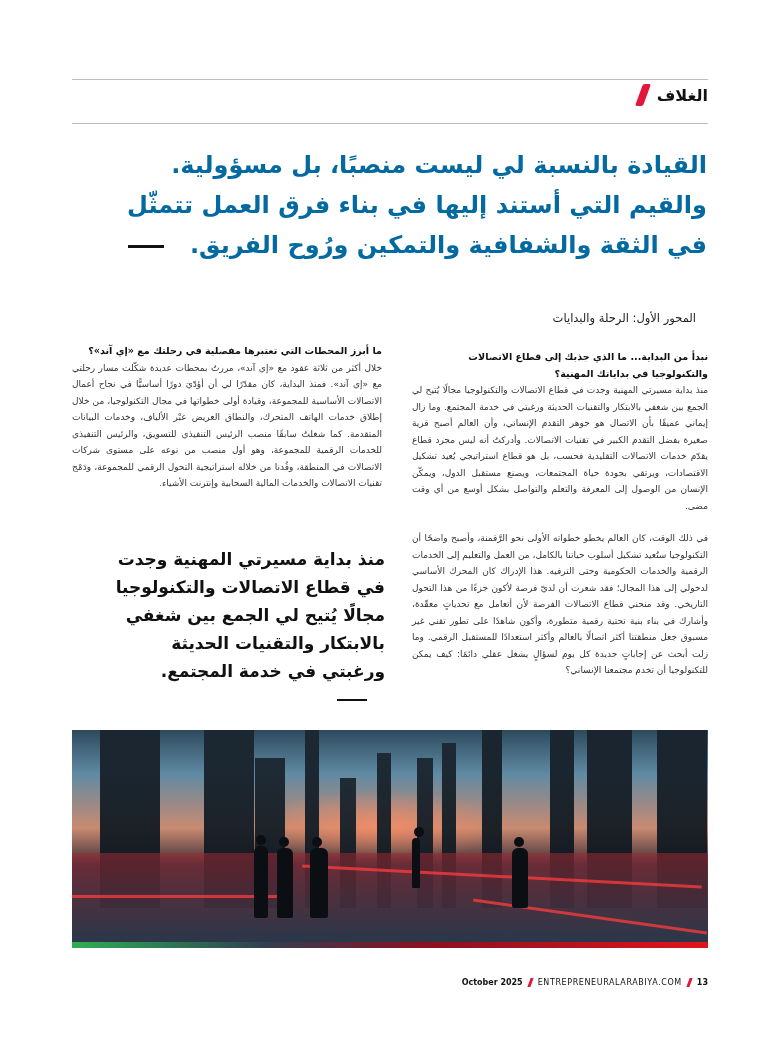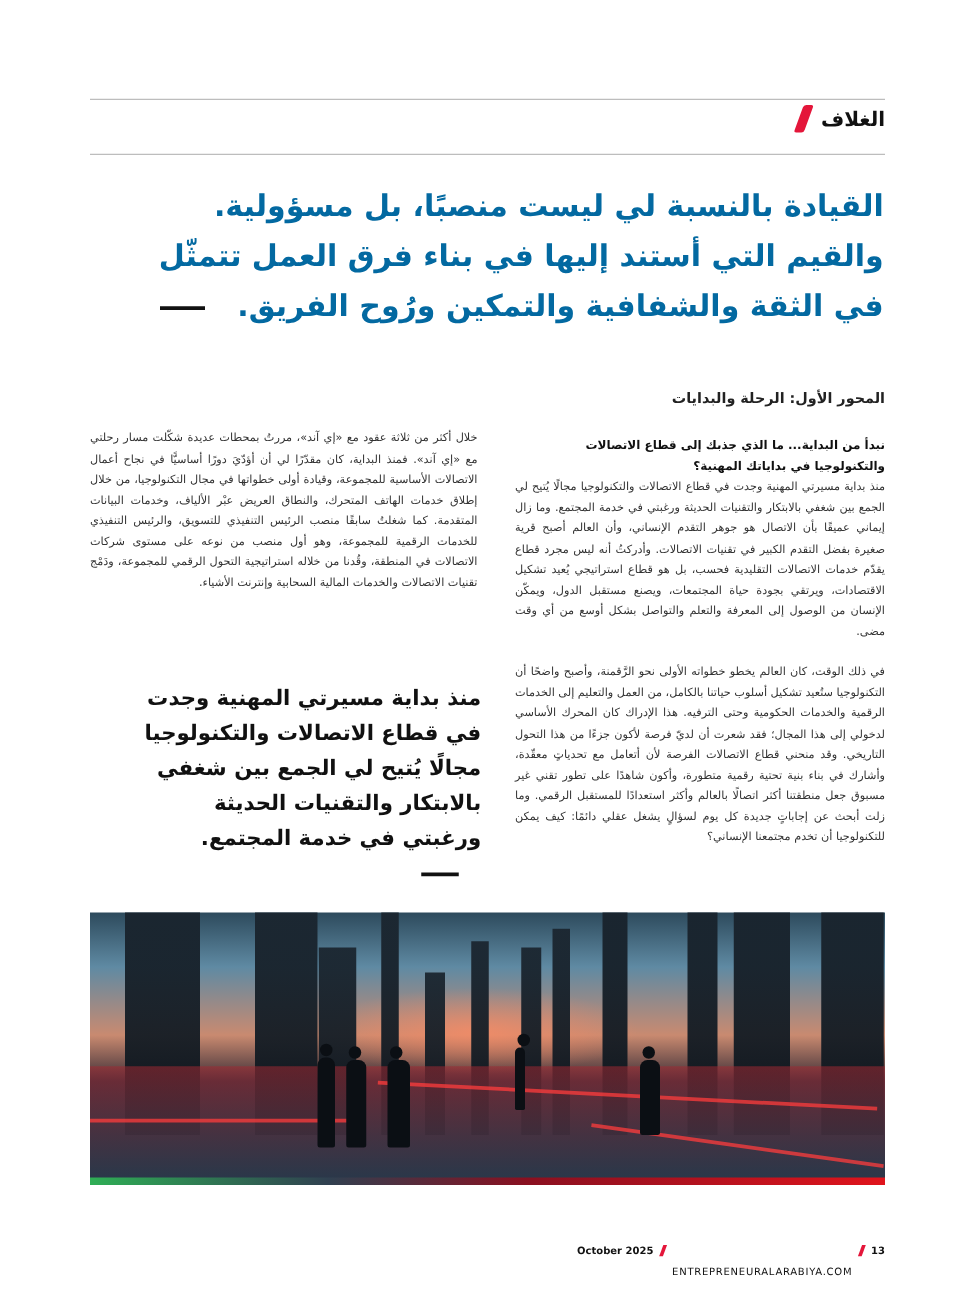--- a/index.html
+++ b/index.html
@@ -11,21 +11,21 @@
     .rule.mid { top: 123px; }
 
     .section-head { position: absolute; top: 84px; right: 60px; display: flex; align-items: center; direction: rtl; gap: 6px; }
     .section-title { font-family: "DejaVu Sans", sans-serif; font-weight: 900; font-size: 16px; color: #111; letter-spacing: 0; }
     .slash { display: inline-block; width: 8px; height: 22px; background: #e4163a; transform: skewX(-20deg); border-radius: 2px; margin-right: 4px; }
 
     .pull-main { position: absolute; top: 145px; left: 95px; width: 612px; direction: rtl; text-align: right;
       font-family: "DejaVu Sans", sans-serif; font-weight: 800; font-size: 24px; line-height: 40px; color: #0369a1; }
     .dash { display: inline-block; width: 36px; height: 3px; background: #111; vertical-align: middle; margin-right: 18px; }
 
-    .axis-title { position: absolute; top: 311px; right: 60px; direction: rtl; font-weight: 700; font-size: 11.5px; color: #222; }
+    .axis-title { position: absolute; top: 311px; right: 72px; direction: rtl; font-weight: 400; font-size: 11.5px; color: #222; }
 
     .col { position: absolute; direction: rtl; text-align: right; font-size: 9px; line-height: 16.5px; color: #333; }
     .col.right { top: 349px; right: 60px; width: 296px; }
     .col.left { top: 343px; left: 72px; width: 310px; }
     .q { font-weight: 700; color: #111; font-size: 9.6px; }
     .para { margin-bottom: 16px; text-align: justify; text-align-last: right; }
 
     .pull-second { position: absolute; top: 545px; left: 110px; width: 275px; direction: rtl; text-align: right;
       font-weight: 800; font-size: 17px; line-height: 28px; color: #111; }
     .pull-second .dash { width: 30px; height: 2.5px; }
@@ -36,21 +36,21 @@
     .tower { position: absolute; bottom: 40px; background: linear-gradient(180deg, #1b2630, #0e151c); opacity: 0.95; }
     .floor { position: absolute; left: 0; right: 0; bottom: 0; height: 95px;
       background: linear-gradient(180deg, rgba(160,40,50,0.55), rgba(40,60,80,0.85)); }
     .redline { position: absolute; height: 3px; background: rgba(255,60,60,0.75); }
     .person { position: absolute; bottom: 30px; width: 14px; background: #0b0f14; border-radius: 6px 6px 2px 2px; }
     .person::before { content: ""; position: absolute; top: -11px; left: 2px; width: 10px; height: 10px; border-radius: 50%; background: #0b0f14; }
     .hero-bar { position: absolute; left: 0; right: 0; bottom: 0; height: 6px; background: linear-gradient(90deg, #2fae55 0%, #304050 30%, #8a1020 55%, #e0141c 100%); }
 
     .footer { position: absolute; top: 978px; right: 60px; display: flex; align-items: center; gap: 6px; font-size: 8px; color: #111; padding-left: 40px; }
     .footer .date { font-weight: 800; }
-    .footer .site { letter-spacing: 0.6px; margin-top: 35px; }
+    .footer .site { letter-spacing: 0.6px; }
     .footer .page { font-weight: 800; }
     .fslash { display: inline-block; width: 3px; height: 9px; background: #e4163a; transform: skewX(-20deg); }
   </style>
 </head>
 <body>
 
 <div class="rule top"></div>
 
 <div class="section-head">
   <span class="section-title">الغلاف</span>
@@ -66,20 +66,21 @@
 
 <div class="axis-title">المحور الأول: الرحلة والبدايات</div>
 
 <div class="col right">
   <div class="q">نبدأ من البداية... ما الذي جذبك إلى قطاع الاتصالات والتكنولوجيا في بداياتك المهنية؟</div>
   <p class="para">منذ بداية مسيرتي المهنية وجدت في قطاع الاتصالات والتكنولوجيا مجالًا يُتيح لي الجمع بين شغفي بالابتكار والتقنيات الحديثة ورغبتي في خدمة المجتمع. وما زال إيماني عميقًا بأن الاتصال هو جوهر التقدم الإنساني، وأن العالم أصبح قرية صغيرة بفضل التقدم الكبير في تقنيات الاتصالات. وأدركتُ أنه ليس مجرد قطاع يقدّم خدمات الاتصالات التقليدية فحسب، بل هو قطاع استراتيجي يُعيد تشكيل الاقتصادات، ويرتقي بجودة حياة المجتمعات، ويصنع مستقبل الدول، ويمكّن الإنسان من الوصول إلى المعرفة والتعلم والتواصل بشكل أوسع من أي وقت مضى.</p>
   <p class="para">في ذلك الوقت، كان العالم يخطو خطواته الأولى نحو الرَّقمنة، وأصبح واضحًا أن التكنولوجيا ستُعيد تشكيل أسلوب حياتنا بالكامل، من العمل والتعليم إلى الخدمات الرقمية والخدمات الحكومية وحتى الترفيه. هذا الإدراك كان المحرك الأساسي لدخولي إلى هذا المجال؛ فقد شعرت أن لديّ فرصة لأكون جزءًا من هذا التحول التاريخي. وقد منحني قطاع الاتصالات الفرصة لأن أتعامل مع تحدياتٍ معقّدة، وأشارك في بناء بنية تحتية رقمية متطورة، وأكون شاهدًا على تطور تقني غير مسبوق جعل منطقتنا أكثر اتصالًا بالعالم وأكثر استعدادًا للمستقبل الرقمي. وما زلت أبحث عن إجاباتٍ جديدة كل يوم لسؤالٍ يشغل عقلي دائمًا: كيف يمكن للتكنولوجيا أن تخدم مجتمعنا الإنساني؟</p>
 </div>
 
 <div class="col left">
+  <div class="q">ما أبرز المحطات التي تعتبرها مفصلية في رحلتك مع «إي آند»؟</div>
   <p class="para">خلال أكثر من ثلاثة عقود مع «إي آند»، مررتُ بمحطات عديدة شكّلت مسار رحلتي مع «إي آند». فمنذ البداية، كان مقدّرًا لي أن أؤدّيَ دورًا أساسيًّا في نجاح أعمال الاتصالات الأساسية للمجموعة، وقيادة أولى خطواتها في مجال التكنولوجيا، من خلال إطلاق خدمات الهاتف المتحرك، والنطاق العريض عبْر الألياف، وخدمات البيانات المتقدمة. كما شغلتُ سابقًا منصب الرئيس التنفيذي للتسويق، والرئيس التنفيذي للخدمات الرقمية للمجموعة، وهو أول منصب من نوعه على مستوى شركات الاتصالات في المنطقة، وقُدنا من خلاله استراتيجية التحول الرقمي للمجموعة، ودَمْج تقنيات الاتصالات والخدمات المالية السحابية وإنترنت الأشياء.</p>
 </div>
 
 <div class="pull-second">
   <span>منذ بداية مسيرتي المهنية وجدت في قطاع الاتصالات والتكنولوجيا مجالًا يُتيح لي الجمع بين شغفي بالابتكار والتقنيات الحديثة ورغبتي في خدمة المجتمع.</span>
   <span class="dash"></span>
 </div>
 
 <div class="hero">
   <div class="sky-glow"></div>

